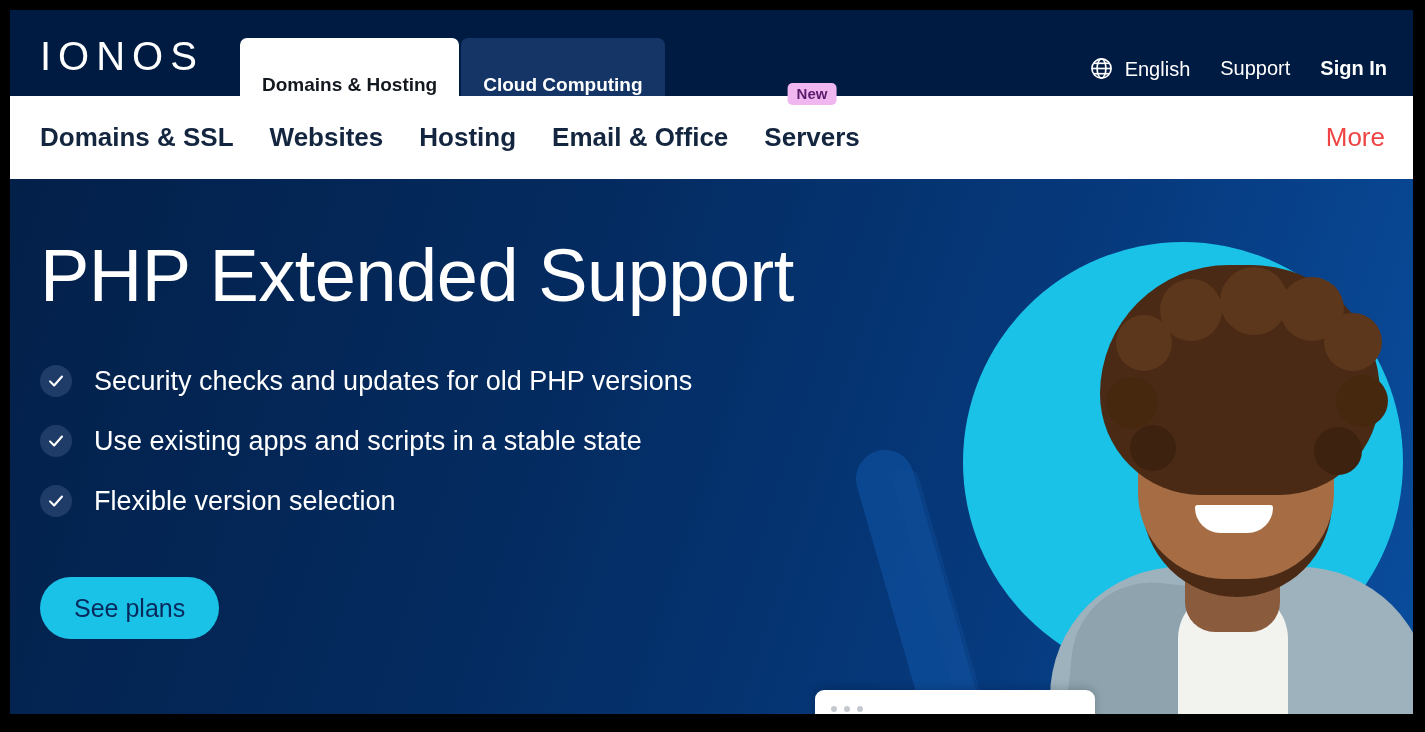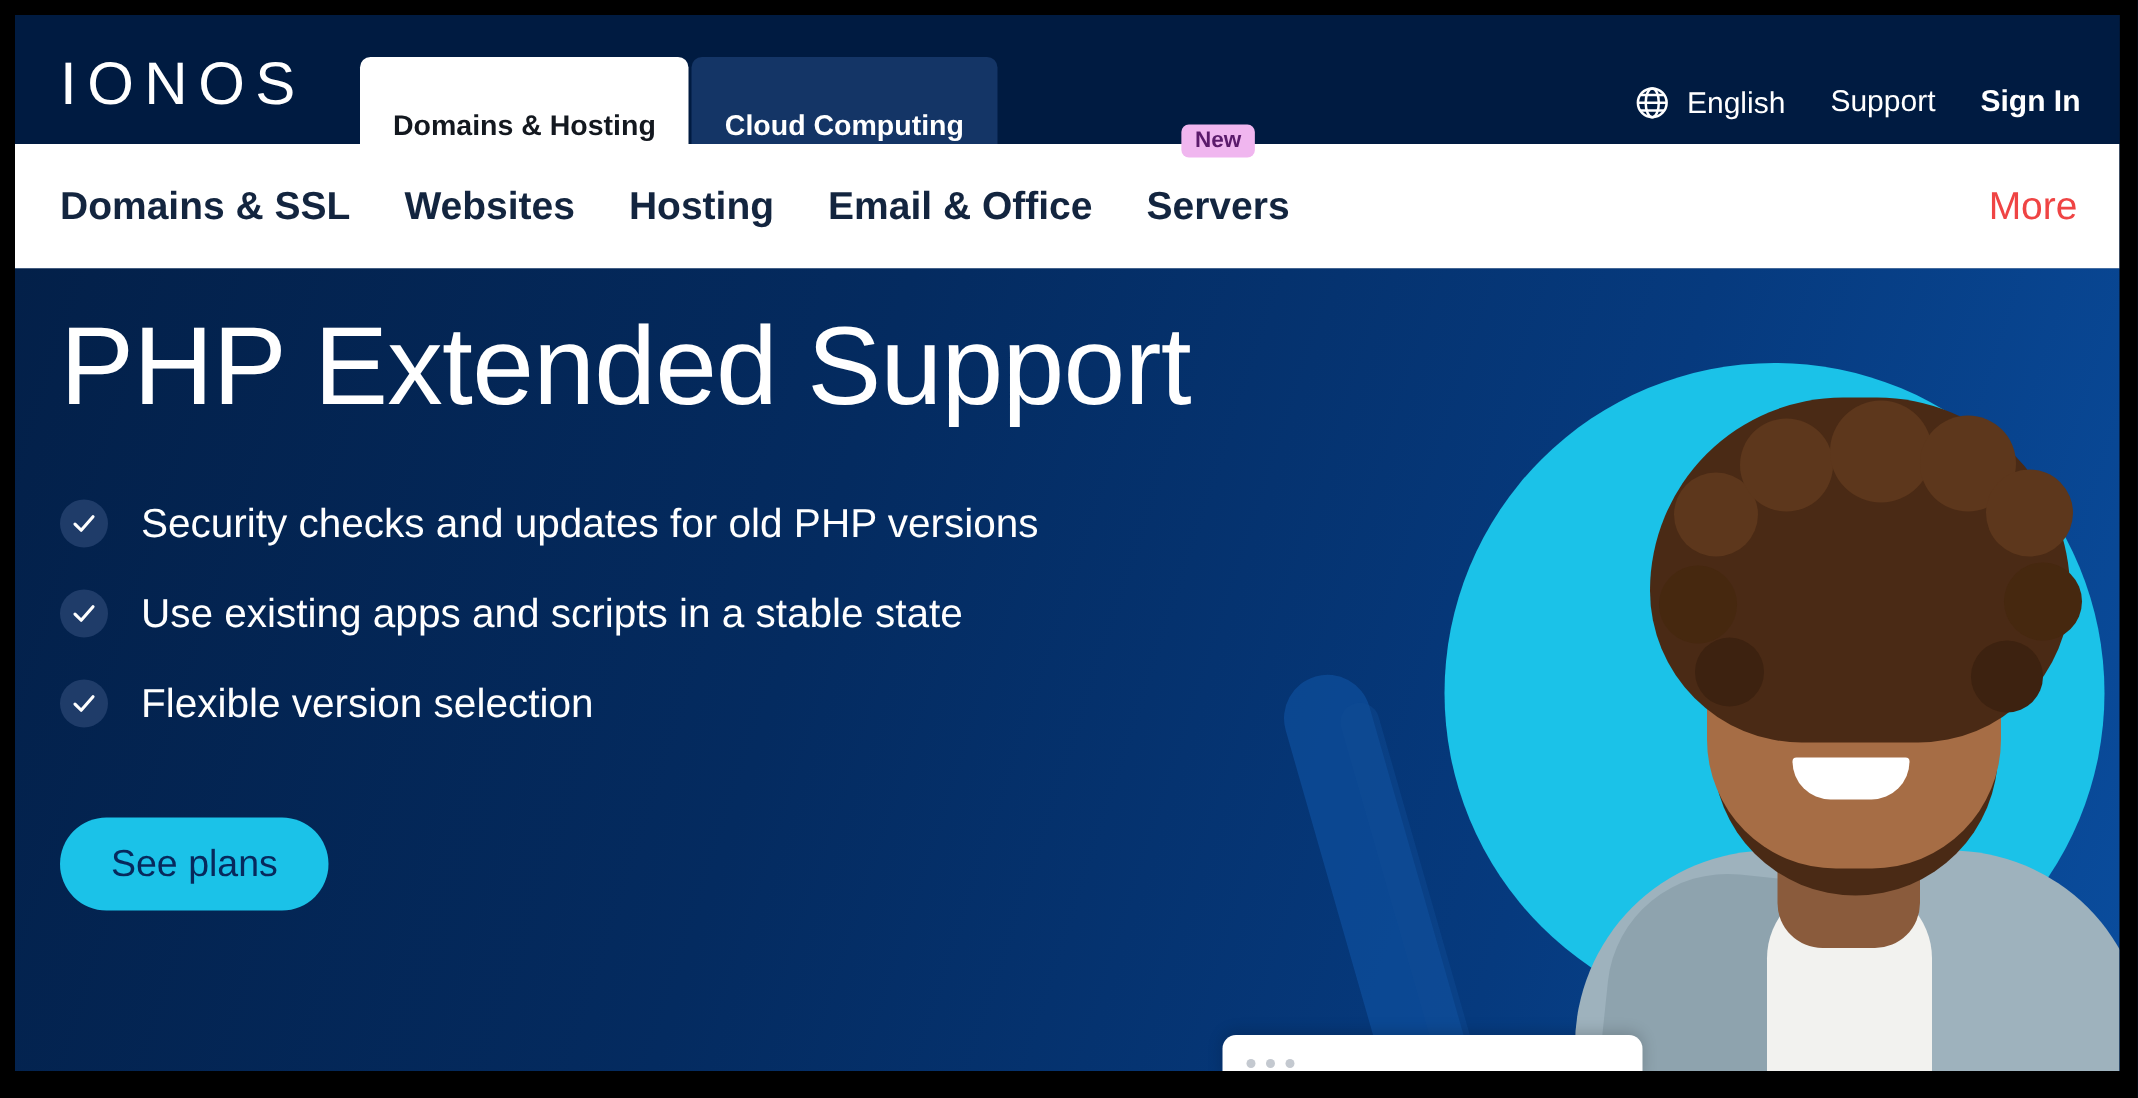--- a/index.html
+++ b/index.html
@@ -341,21 +341,21 @@
     width: 6px; height: 6px;
     border-radius: 50%;
     background: #c4c9d0;
     display: block;
   }
 
   
   .hero-copy {
     position: relative;
     z-index: 5;
-    padding: 28px 0 0 30px;
+    padding: 60px 0 0 30px;
   }
   .hero-title {
     color: #ffffff;
     font-size: 74px;
     font-weight: 400;
     letter-spacing: -.5px;
     line-height: 1;
   }
   .hero-list {
     list-style: none;

